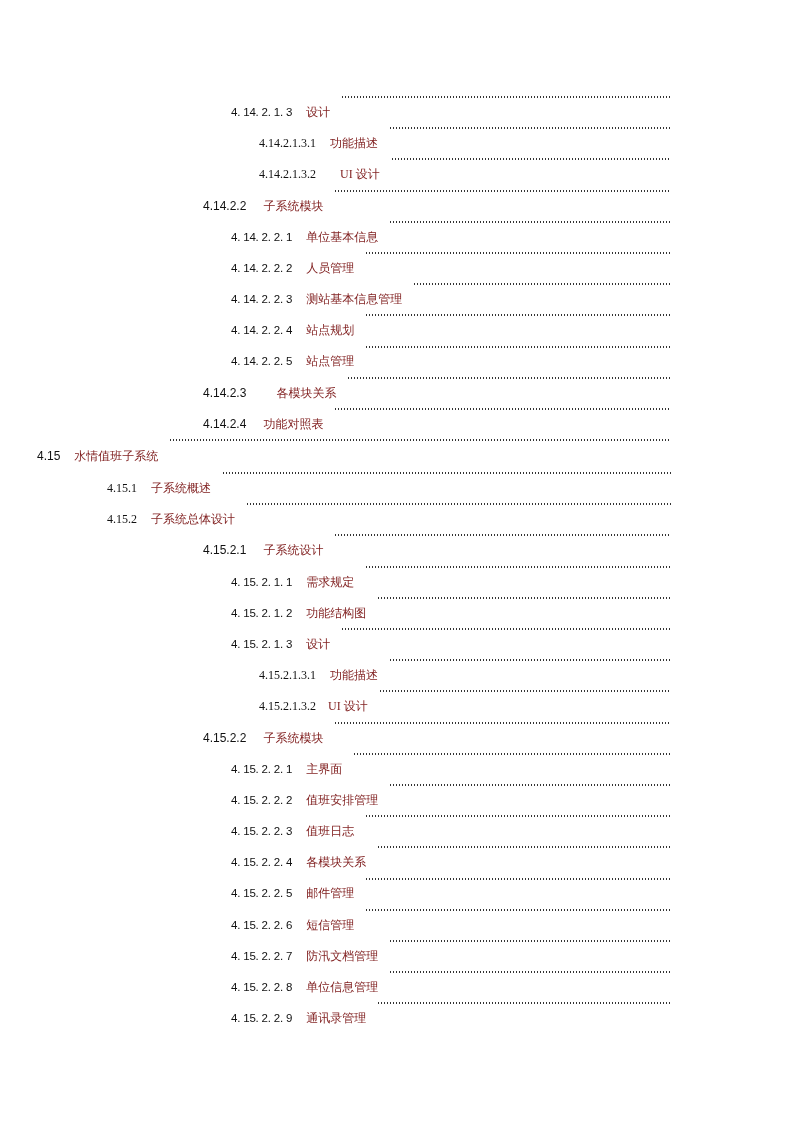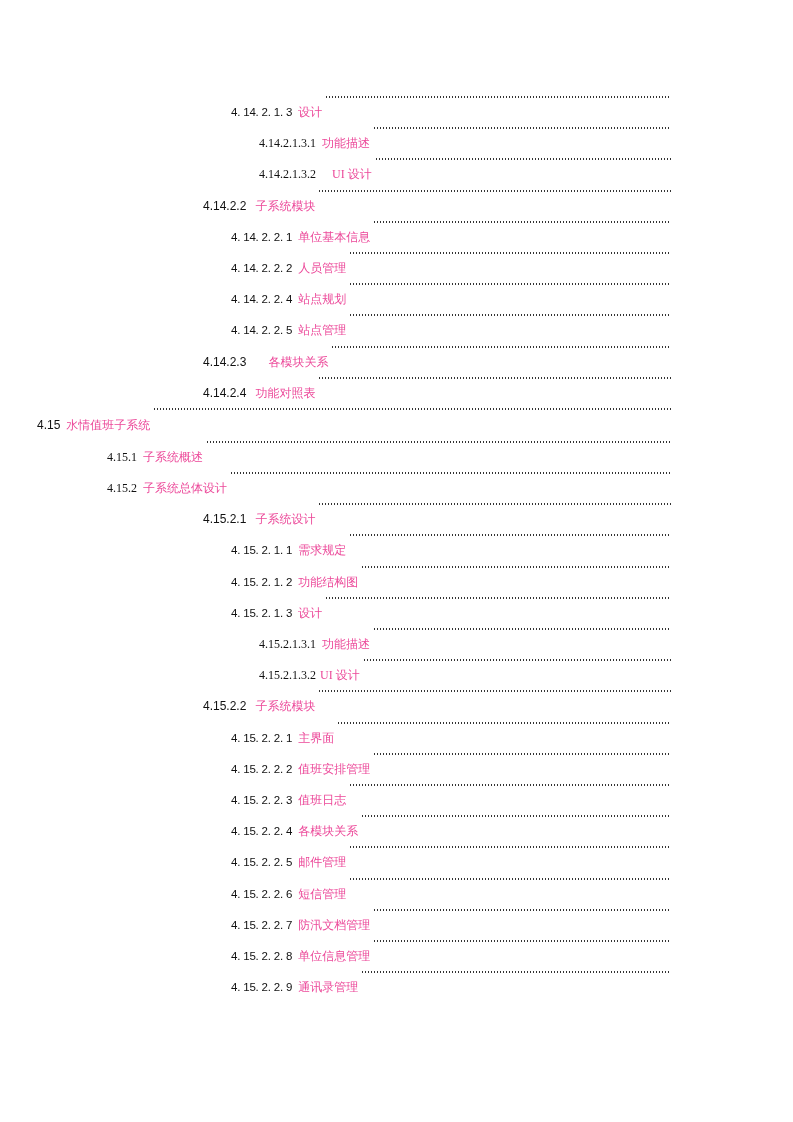--- a/index.html
+++ b/index.html
@@ -16,25 +16,26 @@
       font-family: "DejaVu Serif", "Liberation Serif", serif;
     }
     .toc {
       position: absolute;
       top: 97px;
       left: 0;
       width: 671px;
     }
     .toc-row {
       display: flex;
-      align-items: center;
+      align-items: flex-end;
       height: 31.2px;
       line-height: 31.2px;
       font-size: 12px;
       white-space: nowrap;
+      gap: 8px;
     }
     .lv2 { padding-left: 147px; }
     .lv3 { padding-left: 107px; }
     .lv4 { padding-left: 203px; }
     .lv5 { padding-left: 231px; }
     .lv6 { padding-left: 259px; }
 
     .num {
       flex: 0 0 auto;
       margin-right: 6px;
@@ -49,21 +50,21 @@
       letter-spacing: -0.2px;
     }
     .num.serif {
       font-family: "Liberation Serif", serif;
       font-size: 12px;
     }
     .title {
       flex: 0 0 auto;
       font-family: "DejaVu Serif", "Liberation Serif", serif;
       font-size: 12px;
-      color: #ec4899;
+      color: #7f1d1d;
     }
     .title.latin-mix {
       font-family: "Liberation Serif", "DejaVu Serif", serif;
     }
     .leader {
       flex: 1 1 auto;
       height: 2px;
       margin-left: 3px;
       align-self: baseline;
       background-image: radial-gradient(circle, #333 0.7px, transparent 0.9px);
@@ -107,20 +108,25 @@
     <span class="title">单位基本信息</span>
     <span class="leader"></span>
   </div>
 
   <div class="toc-row lv5">
     <span class="num sans-spaced">4. 14. 2. 2. 2</span>
     <span class="title">人员管理</span>
     <span class="leader"></span>
   </div>
 
+  <div class="toc-row lv5">
+    <span class="num sans-spaced">4. 14. 2. 2. 3</span>
+    <span class="title">测站基本信息管理</span>
+    <span class="leader"></span>
+  </div>
 
   <div class="toc-row lv5">
     <span class="num sans-spaced">4. 14. 2. 2. 4</span>
     <span class="title">站点规划</span>
     <span class="leader"></span>
   </div>
 
   <div class="toc-row lv5">
     <span class="num sans-spaced">4. 14. 2. 2. 5</span>
     <span class="title">站点管理</span>

